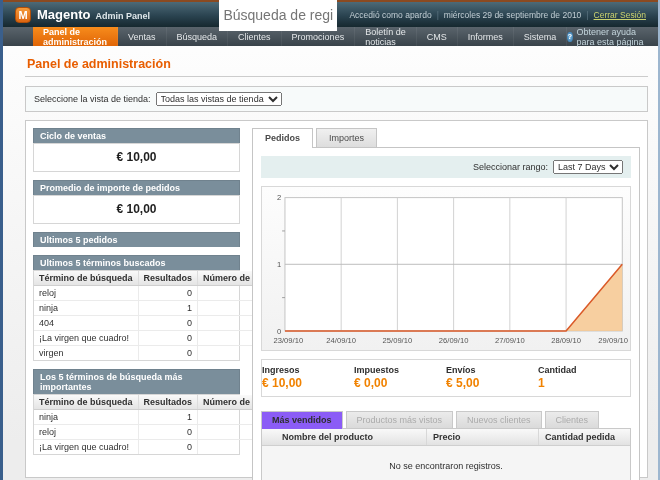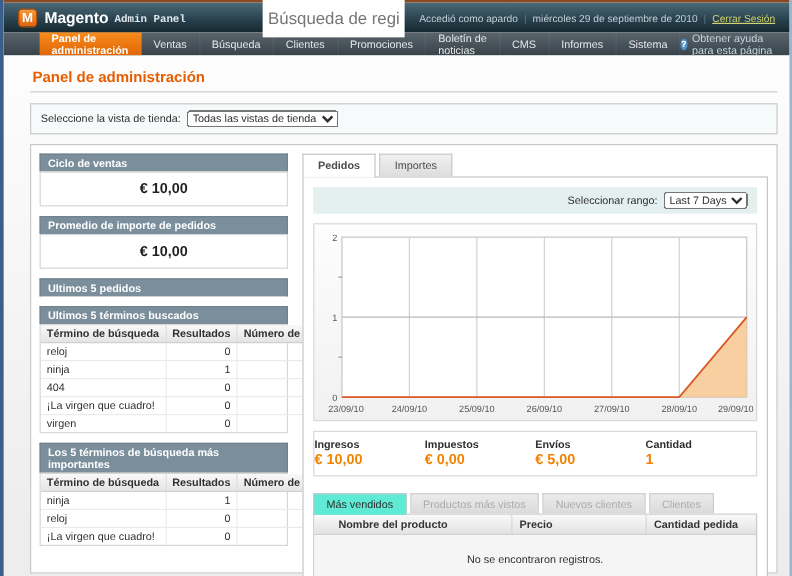--- a/index.html
+++ b/index.html
@@ -16,21 +16,21 @@
     height:27px; border-top:2px solid #8a4a21;
     background:linear-gradient(180deg,#4d6a77 0%, #2a4350 55%, #16282f 100%);
     display:flex; align-items:center; padding:0 8px;
   }
   .logo-badge {
     width:16px; height:16px; border-radius:4px; margin:0 6px 0 4px;
     background:linear-gradient(#f59a3a,#dd6510); border:1px solid #b14f08;
     color:#fff; font-weight:bold; font-size:11px; line-height:14px; text-align:center;
   }
   .logo-title { color:#ffffff; font-size:13px; font-weight:bold; }
-  .logo-sub { color:#dfe7ea; font-size:9px; font-weight:bold; margin-left:5px; padding-top:3px;font-family:Liberation Mono, monospace; }
+  .logo-sub { color:#dfe7ea; font-size:9px; font-weight:bold; margin-left:5px; padding-top:3px; }
   .topbar-spacer { flex:1; }
   .global-search {
     width:118px; height:15px; font-size:14px; color:#8a8a8a;
     border:1px solid #ffffff; background:#fff; padding:15px 3px; outline:none;
     font-family:"Liberation Sans", sans-serif;
   }
   .account-info { display:flex; align-items:center; gap:5px; margin-left:12px; margin-right:4px;
     font-size:8.5px; color:#c2ced4; white-space:nowrap; }
   .account-sep { color:#5c7480; }
   .logout-link { color:#ccd36f; text-decoration:underline; cursor:pointer; }
@@ -91,21 +91,21 @@
   svg.chart { display:block; width:100%; height:160px; }
   .totals { border:1px solid #d8d8d8; background:#fff; display:flex; margin-top:8px; padding:5px 0 6px; }
   .total-cell { flex:1; text-align:left; }
   .total-label { font-size:9px; font-weight:bold; color:#2e2e2e; }
   .total-value { font-size:12px; font-weight:bold; color:#f18200; margin-top:1px; }
   .bottom-tabs { display:flex; gap:3px; margin-top:14px; position:relative; z-index:2; }
   .btab {
     font-size:9px; padding:3px 10px; border:1px solid #c9c9c9; border-bottom:none;
     background:linear-gradient(#ebebeb,#dadada); color:#ababab; cursor:pointer;
   }
-  .btab.active { background:#5eead4; color:#2e2e2e; font-weight:normal; padding-bottom:4px; margin-bottom:-1px; }
+  .btab.active { background:#8b5cf6; color:#2e2e2e; font-weight:bold; padding-bottom:4px; margin-bottom:-1px; }
   .products { border:1px solid #c9c9c9; position:relative; z-index:1; background:#fff; }
   .products-header { display:flex; background:linear-gradient(#f9f9f9,#e2e2e2); border-bottom:1px solid #cfcfcf;
     font-size:9px; font-weight:bold; color:#333; }
   .ph-name { flex:1; padding:3px 20px; }
   .ph-price { width:112px; padding:3px 6px; border-left:1px solid #d8d8d8; }
   .ph-qty { width:92px; padding:3px 6px; border-left:1px solid #d8d8d8; }
   .products-empty { background:#f5f5f5; text-align:center; font-size:9px; color:#2e2e2e; padding:15px 0 19px; }
 </style>
 </head>
 <body>

